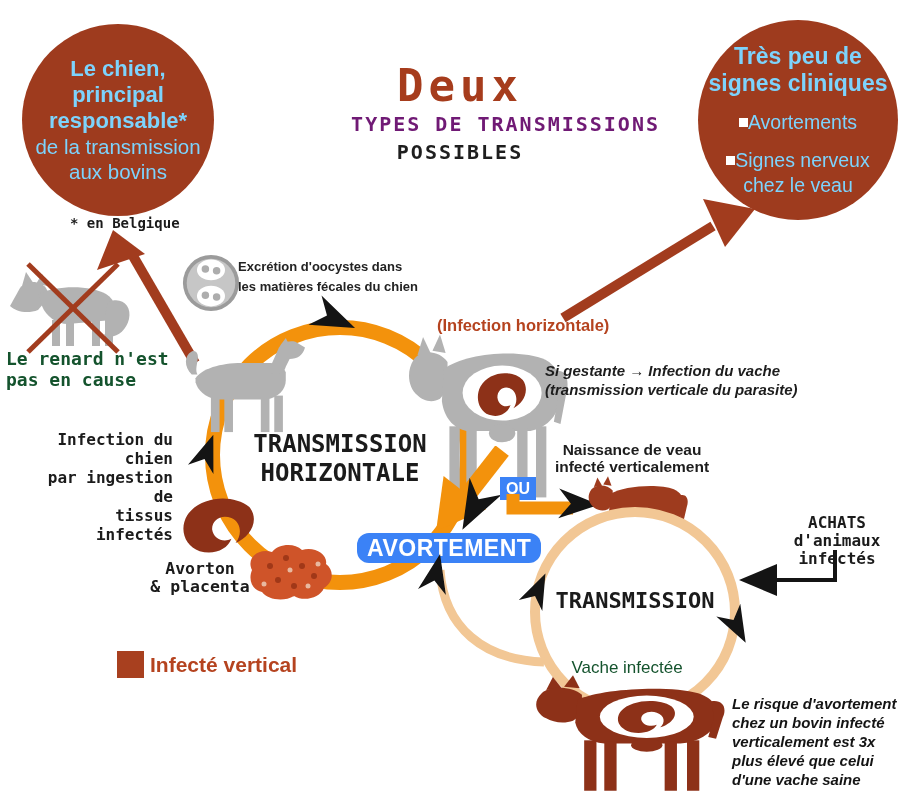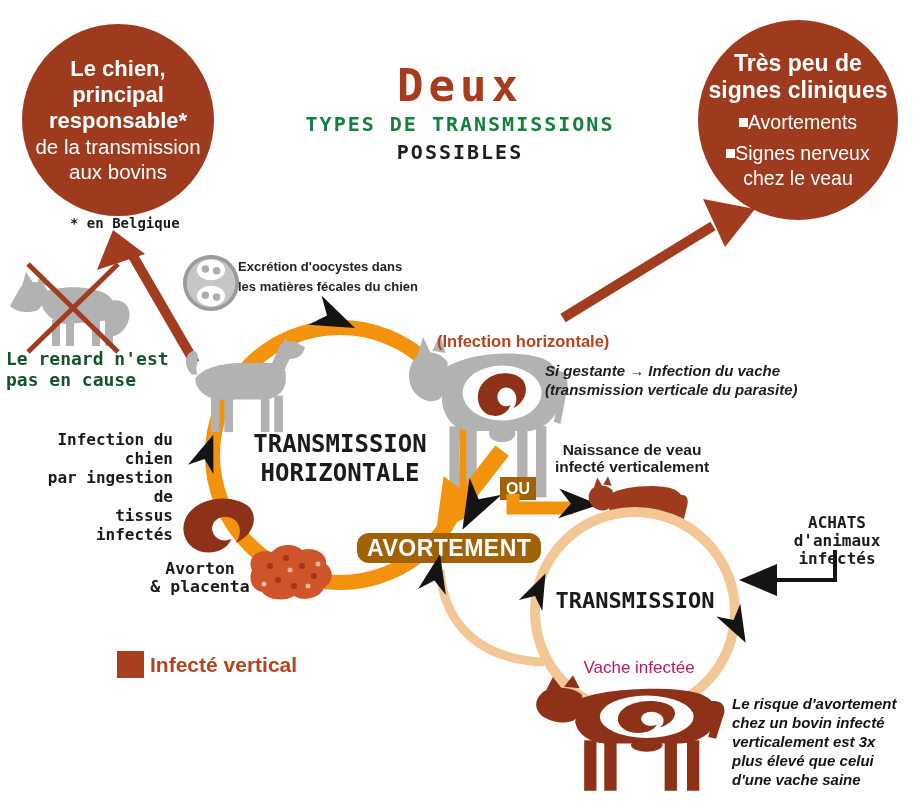--- a/index.html
+++ b/index.html
@@ -1,28 +1,28 @@
 <!DOCTYPE html>
 <html><head>
 <meta charset="utf-8">
 <style>
   html,body{margin:0;padding:0;background:#fff;}
   #stage{position:relative;width:920px;height:808px;background:#ffffff;overflow:hidden;
          font-family:"Liberation Sans","DejaVu Sans",sans-serif;color:#1d1d1d;}
   .abs{position:absolute;}
   .hand{font-family:"DejaVu Sans Mono","Liberation Mono",monospace;font-weight:bold;}
-  .bubble{border-radius:50%;background:#9e3b1e;color:#ffffff;display:flex;flex-direction:column;
+  .bubble{border-radius:50%;background:#9e3b1e;color:#7dd3fc;display:flex;flex-direction:column;
           align-items:center;justify-content:center;text-align:center;}
   .bubble .b{font-weight:bold;font-size:22px;line-height:26px;}
   .bubble .r{font-weight:normal;font-size:20.5px;line-height:25px;}
   .rb-title{font-weight:bold;font-size:23px;line-height:27px;}
-  .bullet-row{display:flex;align-items:center;font-size:19.5px;line-height:26px;margin-top:5px;}
+  .bullet-row{display:flex;align-items:center;font-size:19.5px;line-height:26px;margin-top:12px;}
   .sq{width:9px;height:9px;background:#fff;display:inline-block;}
   .ring{border-radius:50%;background:#fff;}
-  .badge{background:#a16207;color:#fff;font-weight:bold;}
+  .badge{background:#3b82f6;color:#fff;font-weight:bold;}
   .ctr{text-align:center;}
   .rgt{text-align:right;}
   .ital{font-style:italic;font-weight:bold;}
 </style>
 </head>
 <body>
 
 <div id="stage">
 
   <svg width="0" height="0" style="position:absolute">
@@ -51,21 +51,21 @@
   <div class="abs bubble" style="left:22px;top:24px;width:192px;height:192px;">
     <div class="b">Le chien,</div>
     <div class="b">principal</div>
     <div class="b">responsable*</div>
     <div class="r">de la transmission</div>
     <div class="r">aux bovins</div>
   </div>
   <div class="abs hand" style="left:70px;top:215px;font-size:14px;color:#1b1b1b;">* en Belgique</div>
 
   <div class="abs hand ctr" style="left:330px;top:60px;width:260px;font-size:44px;letter-spacing:5px;color:#a63c1c;">Deux</div>
-  <div class="abs hand ctr" style="left:260px;top:112px;width:400px;font-size:20px;letter-spacing:2px;color:#15803d;">TYPES DE TRANSMISSIONS</div>
+  <div class="abs hand ctr" style="left:260px;top:112px;width:400px;font-size:20px;letter-spacing:2px;color:#701a75;text-align:right;">TYPES DE TRANSMISSIONS</div>
   <div class="abs hand ctr" style="left:260px;top:140px;width:400px;font-size:20px;letter-spacing:2px;color:#1e1e1e;">POSSIBLES</div>
 
   <div class="abs bubble" style="left:698px;top:20px;width:200px;height:200px;">
     <div class="rb-title">Très peu de</div>
     <div class="rb-title">signes cliniques</div>
     <div class="bullet-row">
       <span class="sq"></span>
       <span>Avortements</span>
     </div>
     <div class="bullet-row">
@@ -135,21 +135,21 @@
     <rect x="82" y="62" width="9" height="36"></rect>
       <rect x="96" y="60" width="9" height="38"></rect>
   </svg>
 
   <svg class="abs" style="left:408px;top:330px;" width="160" height="172" viewBox="0 0 170 150" preserveAspectRatio="none">
     <use href="#cow-shape" fill="#b2b2b2"></use>
     <ellipse cx="100" cy="55" rx="42" ry="24" fill="#ffffff"></ellipse>
     <use href="#fetus-shape" fill="#8d3118" transform="translate(70,36) scale(1.0,0.95)"></use>
   </svg>
 
-  <div class="abs" style="left:437px;top:332px;font-size:16.5px;font-weight:bold;color:#b5431f;">(Infection horizontale)</div>
+  <div class="abs" style="left:437px;top:316px;font-size:16.5px;font-weight:bold;color:#b5431f;">(Infection horizontale)</div>
   <div class="abs ital" style="left:545px;top:362px;font-size:15px;color:#1d1d1d;">Si gestante → Infection du vache</div>
   <div class="abs ital" style="left:545px;top:381px;font-size:15px;color:#1d1d1d;">(transmission verticale du parasite)</div>
 
   <div class="abs hand rgt" style="left:29px;top:430px;width:144px;font-size:16px;line-height:19px;color:#1b1b1b;">
     <div>Infection du chien</div>
     <div>par ingestion de</div>
     <div>tissus infectés</div>
   </div>
 
   <svg class="abs" style="left:310px;top:300px;transform:rotate(24deg);" width="50" height="38" viewBox="0 0 34 26">
@@ -208,21 +208,21 @@
     <div>infecté verticalement</div>
   </div>
   <svg class="abs" style="left:588px;top:474px;" width="100" height="88" viewBox="0 0 170 150" preserveAspectRatio="none">
     <use href="#cow-shape" fill="#9e3b1e"></use>
   </svg>
 
   <div class="abs ring" style="left:530px;top:507px;width:190px;height:190px;border:10px solid #f2c795;"></div>
   <div class="abs hand ctr" style="left:545px;top:587px;width:180px;font-size:22px;line-height:27px;color:#1b1b1b;">
     <div>TRANSMISSION</div>
   </div>
-  <div class="abs ctr" style="left:564px;top:658px;width:150px;font-size:17px;color:#be185d;">Vache infectée</div>
+  <div class="abs ctr" style="left:552px;top:658px;width:150px;font-size:17px;color:#14532d;">Vache infectée</div>
 
   <svg class="abs" style="left:518px;top:574px;transform:rotate(-65deg);" width="40" height="31" viewBox="0 0 34 26">
       <use href="#chevron-shape" fill="#141414"></use>
     </svg>
   <svg class="abs" style="left:716px;top:610px;transform:rotate(62deg);" width="42" height="33" viewBox="0 0 34 26">
       <use href="#chevron-shape" fill="#141414"></use>
     </svg>
 
   <svg class="abs" style="left:418px;top:556px;" width="130" height="112" viewBox="0 0 130 112">
     <path d="M126,106 C66,104 26,72 22,14" stroke="#f2c795" stroke-width="9" fill="none"></path>

